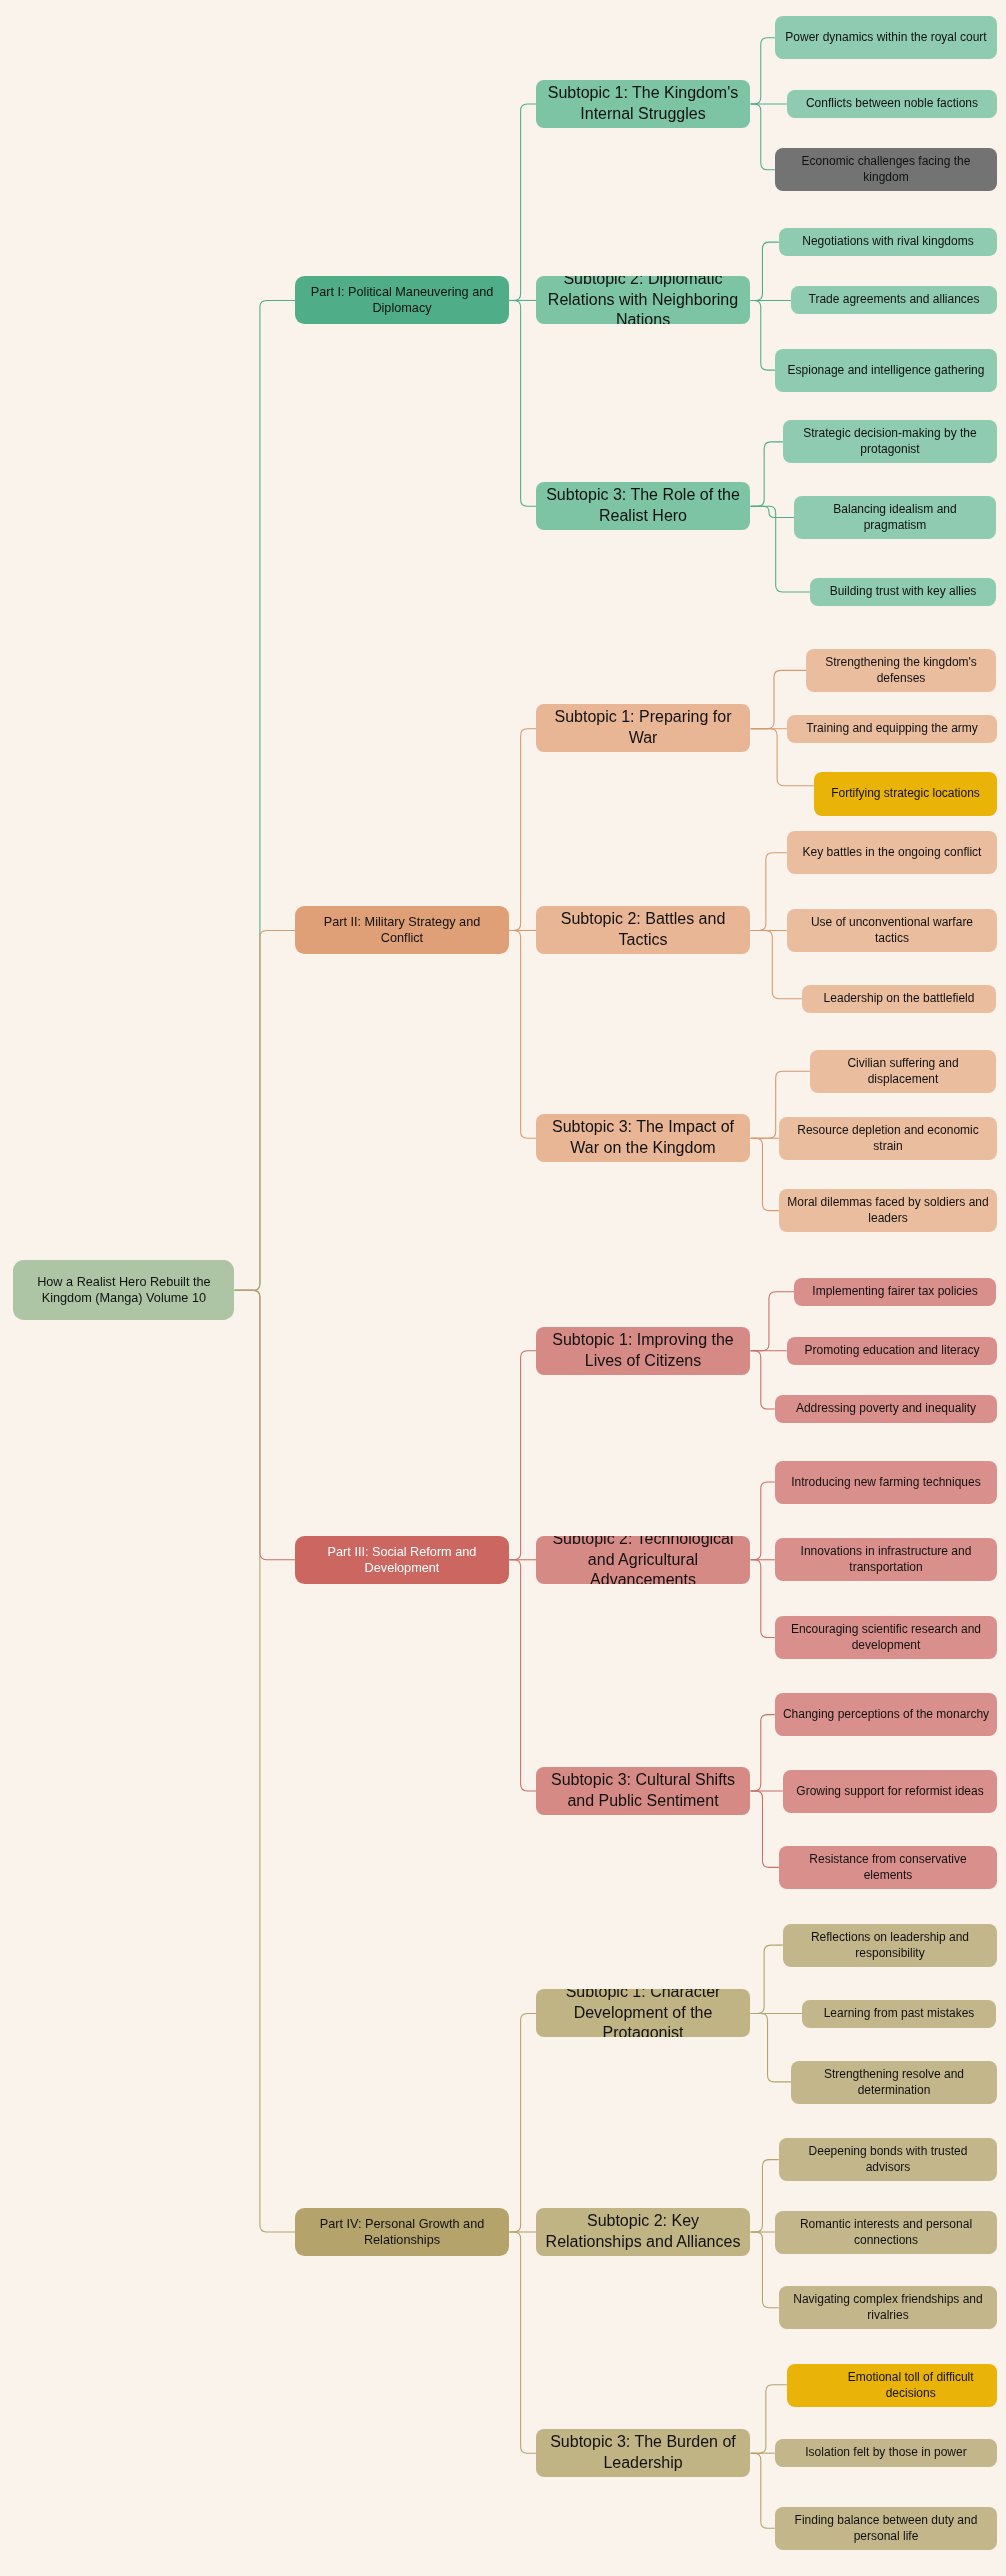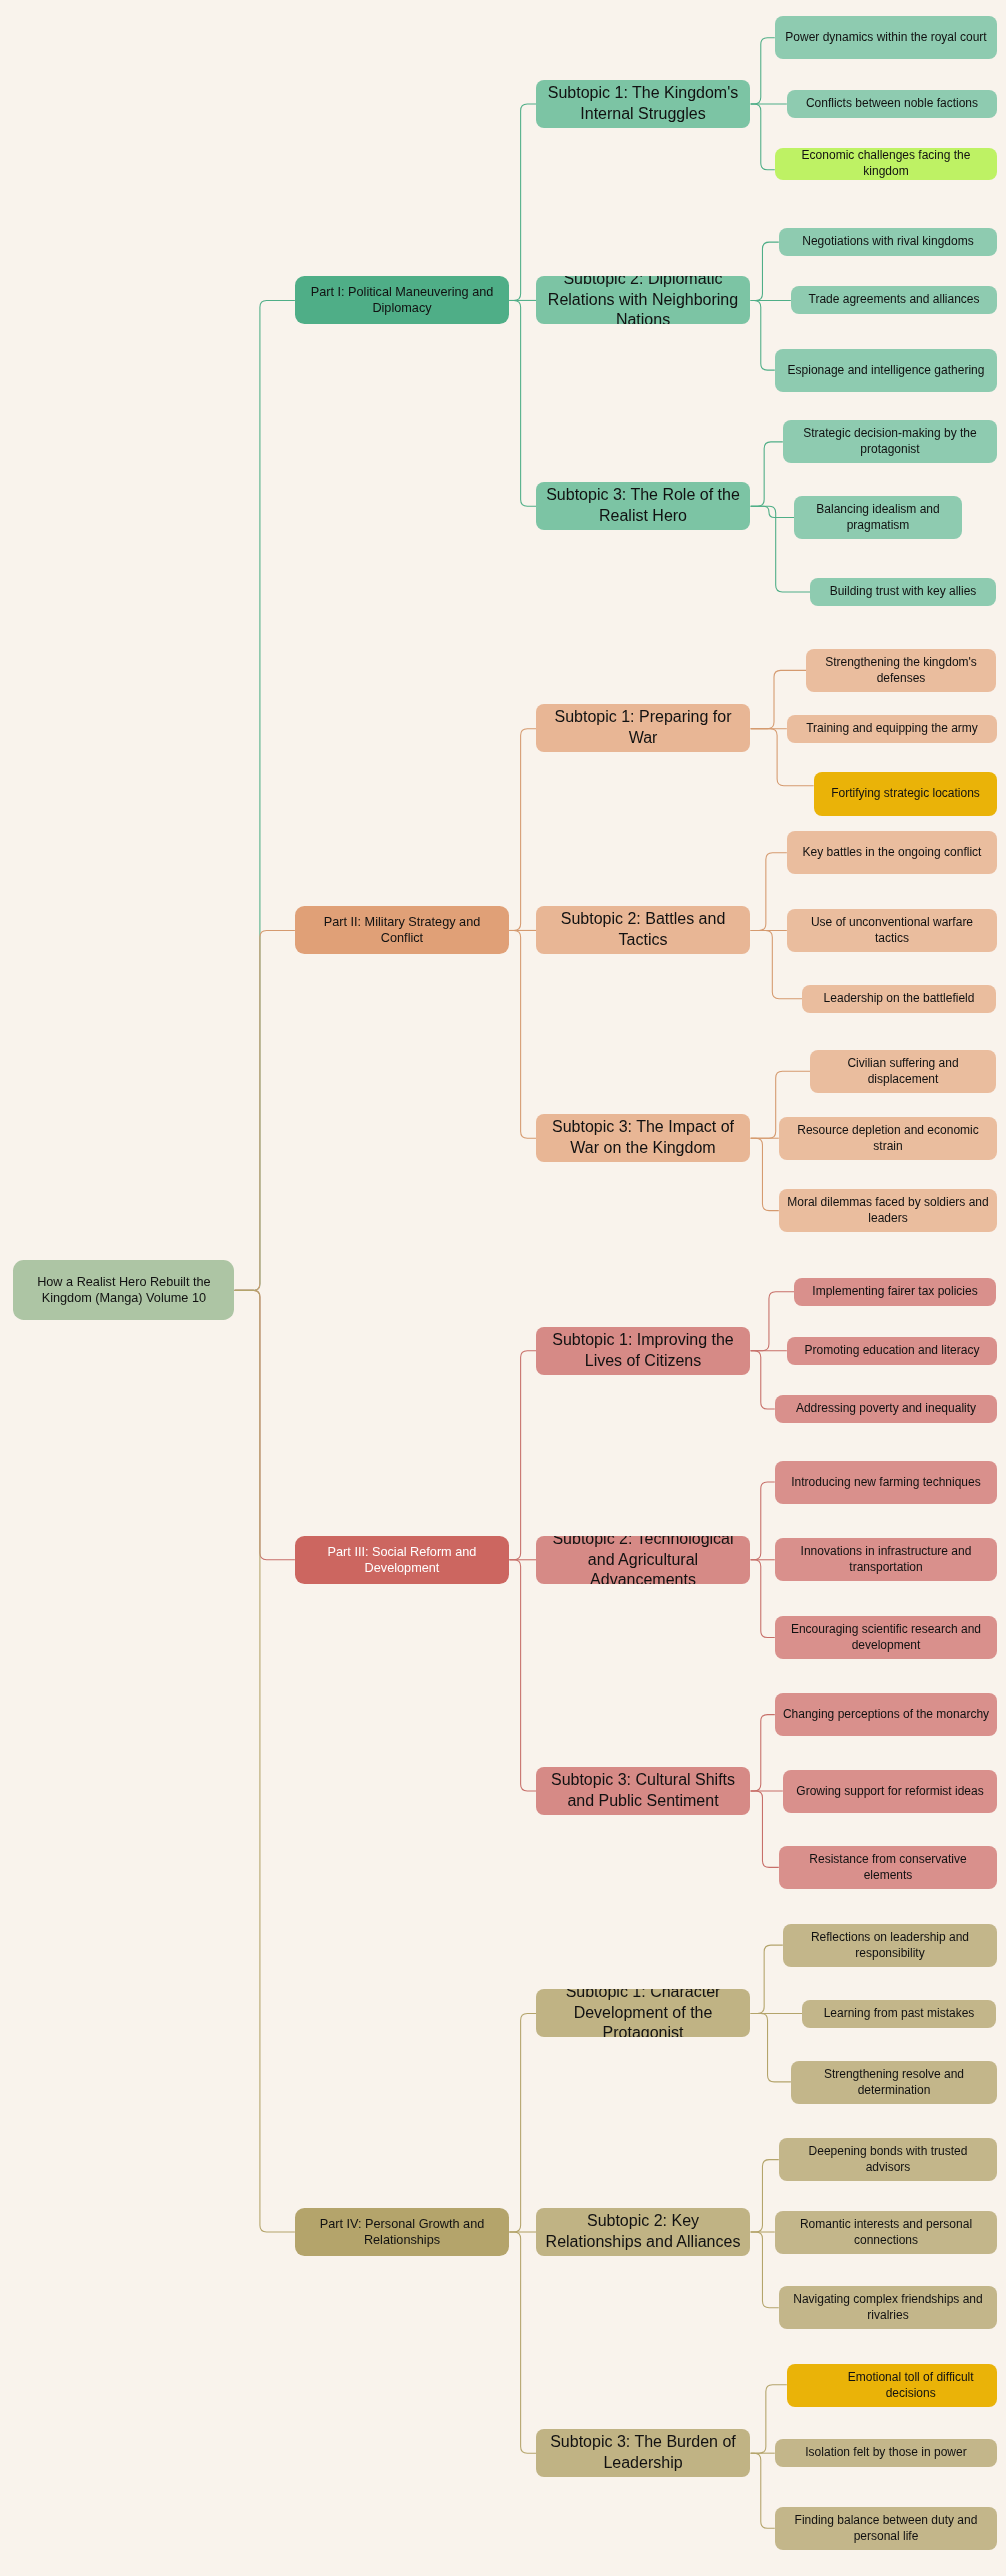--- a/index.html
+++ b/index.html
@@ -94,42 +94,42 @@
       </div>
       <div class="node lvl3" style="left: 536px; top: 80px; width: 214px; height: 48px; background: rgb(124, 196, 164);">
         <span>Subtopic 1: The Kingdom's Internal Struggles</span>
       </div>
       <div class="node lvl4" style="left: 775px; top: 16px; width: 222px; height: 43px; background: rgb(142, 203, 176);">
         <span>Power dynamics within the royal court</span>
       </div>
       <div class="node lvl4" style="left: 787px; top: 90px; width: 210px; height: 28px; background: rgb(142, 203, 176);">
         <span>Conflicts between noble factions</span>
       </div>
-      <div class="node lvl4" style="left: 775px; top: 148px; width: 222px; height: 32px; background: #bef264;">
+      <div class="node lvl4" style="left: 775px; top: 148px; width: 222px; height: 43px; background: #737373;">
         <span>Economic challenges facing the kingdom</span>
       </div>
       <div class="node lvl3" style="left: 536px; top: 276px; width: 214px; height: 48px; background: rgb(124, 196, 164);">
         <span>Subtopic 2: Diplomatic Relations with Neighboring Nations</span>
       </div>
       <div class="node lvl4" style="left: 779px; top: 228px; width: 218px; height: 28px; background: rgb(142, 203, 176);">
         <span>Negotiations with rival kingdoms</span>
       </div>
       <div class="node lvl4" style="left: 791px; top: 286px; width: 206px; height: 28px; background: rgb(142, 203, 176);">
         <span>Trade agreements and alliances</span>
       </div>
       <div class="node lvl4" style="left: 775px; top: 349px; width: 222px; height: 43px; background: rgb(142, 203, 176);">
         <span>Espionage and intelligence gathering</span>
       </div>
       <div class="node lvl3" style="left: 536px; top: 482px; width: 214px; height: 48px; background: rgb(124, 196, 164);">
         <span>Subtopic 3: The Role of the Realist Hero</span>
       </div>
       <div class="node lvl4" style="left: 783px; top: 420px; width: 214px; height: 43px; background: rgb(142, 203, 176);">
         <span>Strategic decision-making by the protagonist</span>
       </div>
-      <div class="node lvl4" style="left: 794px; top: 496px; width: 168px; height: 43px; background: rgb(142, 203, 176);">
+      <div class="node lvl4" style="left: 794px; top: 496px; width: 202px; height: 43px; background: rgb(142, 203, 176);">
         <span>Balancing idealism and pragmatism</span>
       </div>
       <div class="node lvl4" style="left: 810px; top: 578px; width: 186px; height: 28px; background: rgb(142, 203, 176);">
         <span>Building trust with key allies</span>
       </div>
       <div class="node lvl2" style="left: 295px; top: 906px; width: 214px; height: 48px; background: rgb(224, 160, 119);">
         <span>Part II: Military Strategy and Conflict</span>
       </div>
       <div class="node lvl3" style="left: 536px; top: 704px; width: 214px; height: 48px; background: rgb(232, 182, 149);">
         <span>Subtopic 1: Preparing for War</span>

